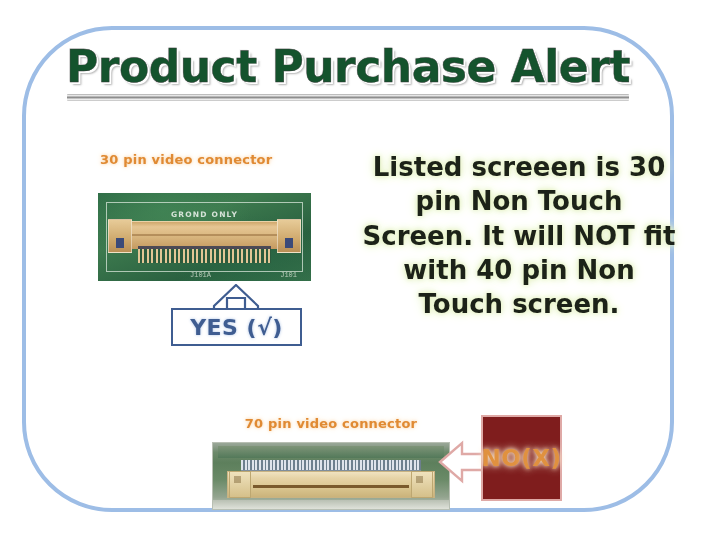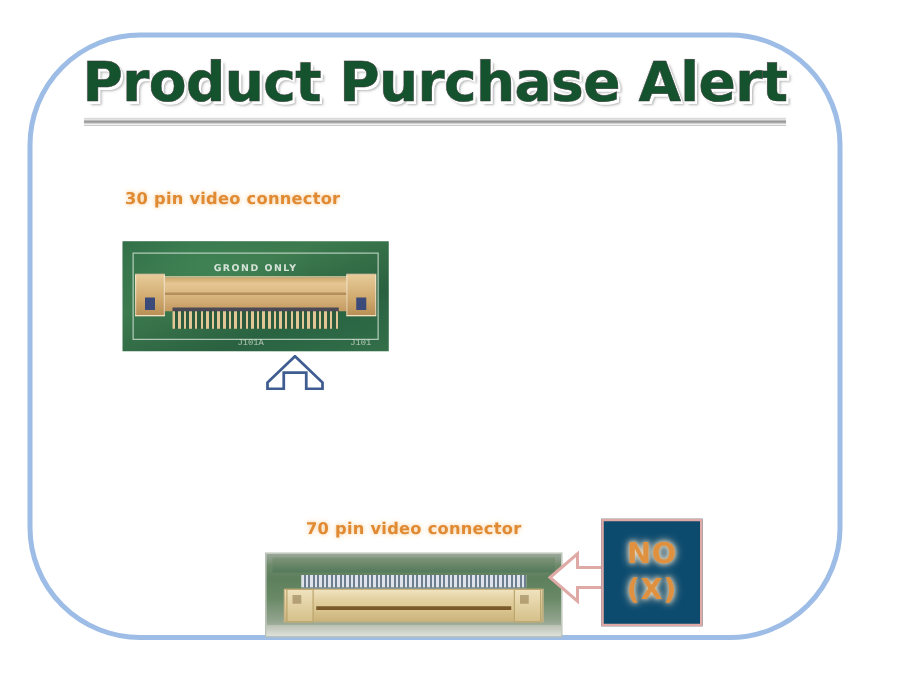--- a/index.html
+++ b/index.html
@@ -293,23 +293,22 @@
     width: 48px;
     height: 52px;
   }
   #no-box {
     position: absolute;
     left: 455px;
     top: 385px;
     width: 81px;
     height: 86px;
     border: 2.5px solid #dfa9a6;
-    background: #0c4a6e;
+    background: #7f1d1d;
     display: flex;
-    flex-direction: column;
     align-items: center;
     justify-content: center;
   }
   .no-label {
     font-family: "DejaVu Sans", sans-serif;
     font-weight: bold;
     font-size: 23px;
     color: #e0913f;
     letter-spacing: 0.5px;
     line-height: 1.25;
@@ -343,21 +342,25 @@
     <div id="pin-shadow-30"></div>
     <div id="pin-row-30"></div>
     <div id="pcb-code-left" class="pcb-code">J101A</div>
     <div id="pcb-code-right" class="pcb-code">J101</div>
   </div>
 
   <svg id="yes-arrow" viewBox="0 0 48 28">
     <polygon points="24,1 46,22 46,27 33,27 33,14 15,14 15,27 2,27 2,22" fill="#ffffff" stroke="#3f5d91" stroke-width="2.2" stroke-linejoin="miter"></polygon>
   </svg>
 
-
+  <div id="yes-box">
+    <span id="yes-label">YES (√)</span>
+  </div>
+
+  <div id="main-message">Listed screeen is 30 pin Non Touch Screen. It will NOT fit with 40 pin Non Touch screen.</div>
 
   <div id="caption-40pin" class="orange-caption">70 pin video connector</div>
 
   <div id="connector-40pin-photo">
     <div id="connector-40-strip"></div>
     <div id="pin-row-40"></div>
     <div id="connector-40-body">
       <div id="connector-40-slot"></div>
     </div>
     <div id="end-block-40-left" class="end-block-40"></div>

